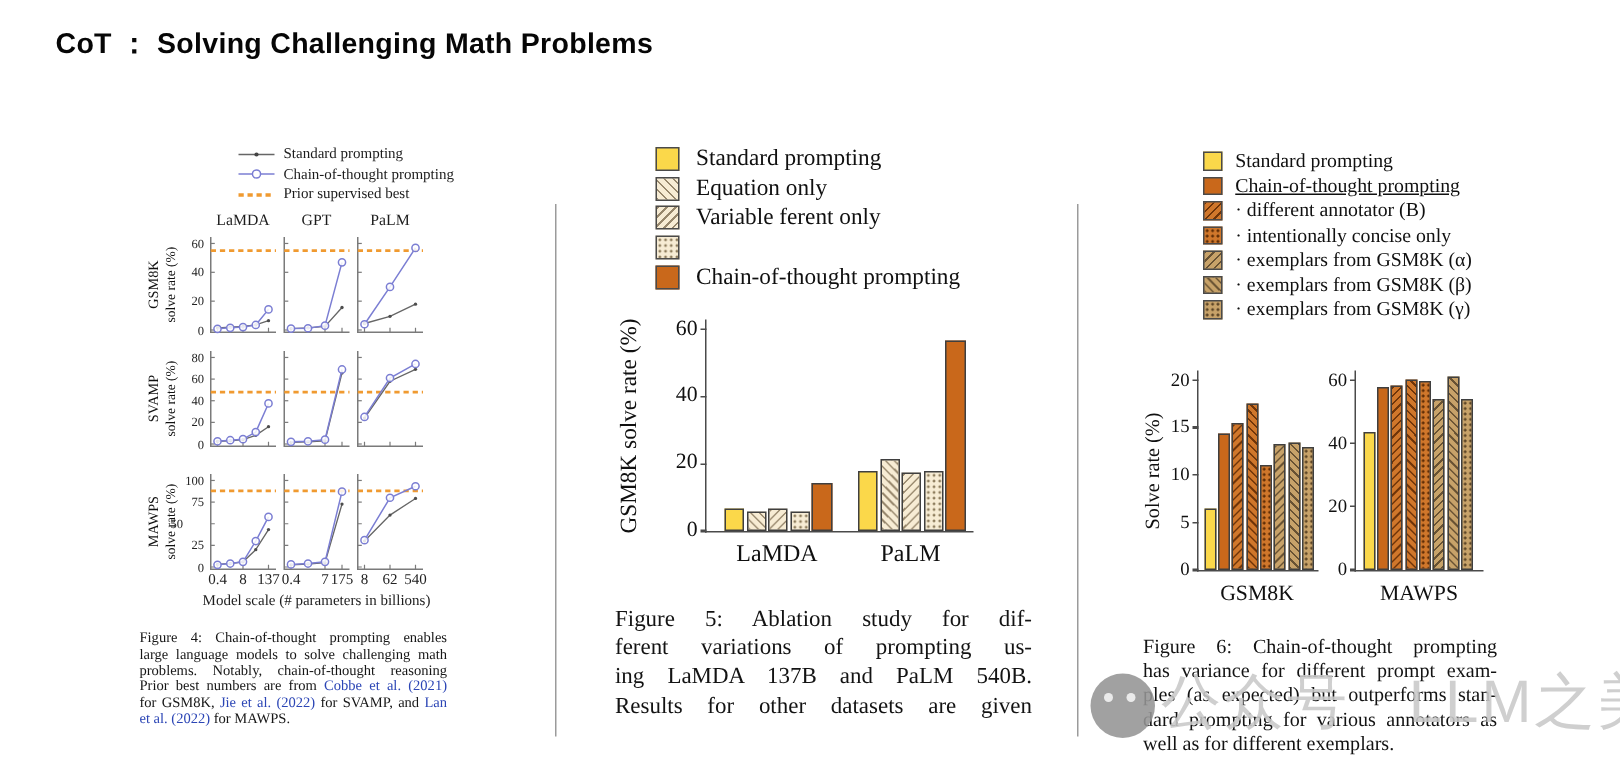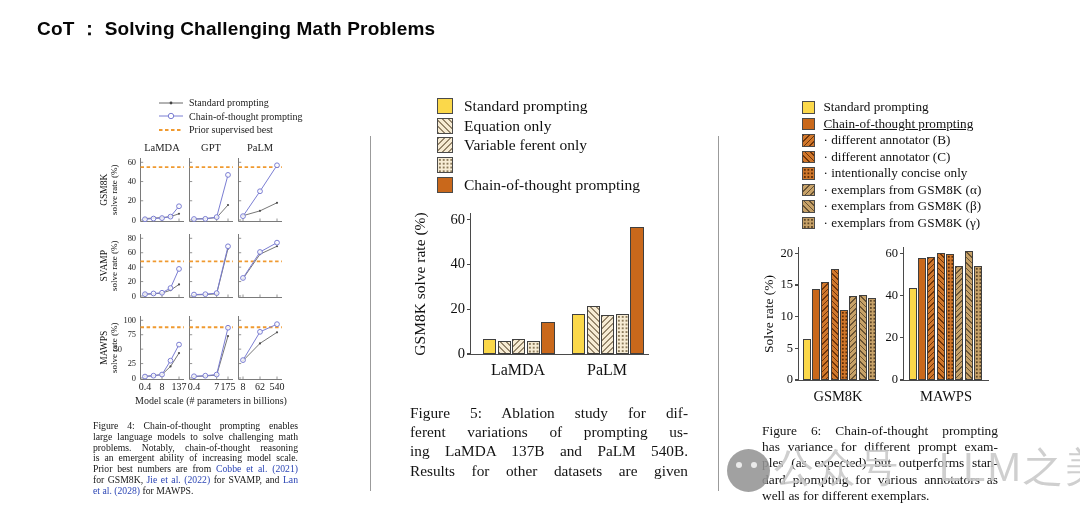--- a/index.html
+++ b/index.html
@@ -355,24 +355,23 @@
         </svg>
         <div class="f4-xlab" style="left: 243px;">8</div>
         <div class="f4-xlab" style="left: 260px;">62</div>
         <div class="f4-xlab" style="left: 277px;">540</div>
       </div>
     <div id="f4-xtitle">Model scale (# parameters in billions)</div>
     <div id="f4-caption">
         <div class="cap-line"><span>Figure 4: Chain-of-thought prompting enables</span></div>
         <div class="cap-line"><span>large language models to solve challenging math</span></div>
         <div class="cap-line"><span>problems. Notably, chain-of-thought reasoning</span></div>
-        <div class="cap-line"><span>is an emergent ability of increasing model scale.</span></div>
         <div class="cap-line"><span>Prior best numbers are from </span><span class="cap-link">Cobbe et al. (2021)</span></div>
         <div class="cap-line"><span>for GSM8K, </span><span class="cap-link">Jie et al. (2022)</span><span> for SVAMP, and </span><span class="cap-link">Lan</span></div>
-        <div class="cap-line last"><span class="cap-link">et al. (2028)</span><span> for MAWPS.</span></div>
+        <div class="cap-line last"><span class="cap-link">et al. (2022)</span><span> for MAWPS.</span></div>
       </div>
   </div>
 
   <div class="layer">
     <div id="f5-legend">
         <div class="f5-lg-row">
           <span class="sw pat-yellow"></span>
           <span class="lab">Standard prompting</span>
         </div>
         <div class="f5-lg-row">
@@ -432,24 +431,20 @@
         </div>
         <div class="f6-lg-row">
           <span class="sw pat-orange"></span>
           <span class="lab u">Chain-of-thought prompting</span>
         </div>
         <div class="f6-lg-row">
           <span class="sw pat-orange-slash"></span>
           <span class="lab">· different annotator (B)</span>
         </div>
         <div class="f6-lg-row">
-          <span class="sw pat-orange-backs"></span>
-          <span class="lab">· different annotator (C)</span>
-        </div>
-        <div class="f6-lg-row">
           <span class="sw pat-orange-dots"></span>
           <span class="lab">· intentionally concise only</span>
         </div>
         <div class="f6-lg-row">
           <span class="sw pat-tan-slash"></span>
           <span class="lab">· exemplars from GSM8K (α)</span>
         </div>
         <div class="f6-lg-row">
           <span class="sw pat-tan-backs"></span>
           <span class="lab">· exemplars from GSM8K (β)</span>

